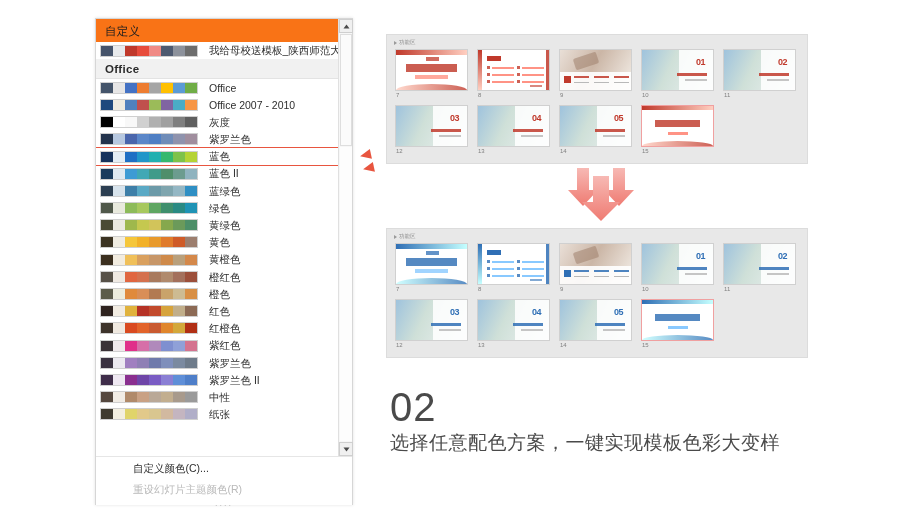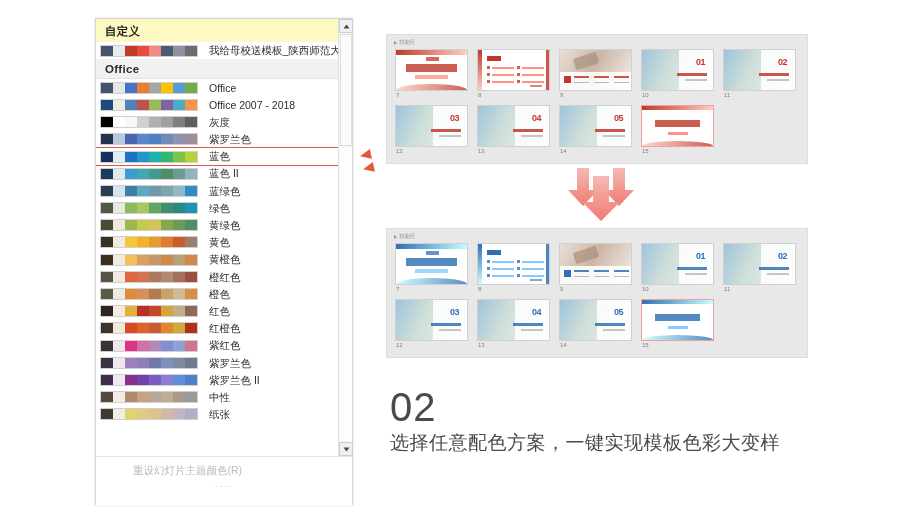--- a/index.html
+++ b/index.html
@@ -37,23 +37,23 @@
   .group-header {
     font-size: 11.5px;
     color: #2b2b2b;
     font-weight: bold;
     padding: 4px 0 3px 9px;
     background: #f1f1f1;
     border-bottom: 1px solid #e3e3e3;
     letter-spacing: 0.3px;
   }
   .group-header.plain {
-    background: #fef9c3;
+    background: #f97316;
     border-bottom: none;
-    font-weight: bold;
+    font-weight: normal;
     color: #1f1f1f;
     padding-top: 5px;
   }
   .theme-row {
     display: flex;
     align-items: center;
     height: 17.2px;
     padding-left: 4px;
     box-sizing: border-box;
     position: relative;
@@ -300,21 +300,21 @@
           <div class="swatch">
             <i style="background: rgb(31, 73, 125);"></i>
             <i style="background: rgb(238, 236, 225);"></i>
             <i style="background: rgb(79, 129, 189);"></i>
             <i style="background: rgb(192, 80, 77);"></i>
             <i style="background: rgb(155, 187, 89);"></i>
             <i style="background: rgb(128, 100, 162);"></i>
             <i style="background: rgb(75, 172, 198);"></i>
             <i style="background: rgb(247, 150, 70);"></i>
           </div>
-          <span class="theme-label">Office 2007 - 2018</span>
+          <span class="theme-label">Office 2007 - 2010</span>
         </div>
         <div class="theme-row">
           <div class="swatch">
             <i style="background: rgb(0, 0, 0);"></i>
             <i style="background: rgb(255, 255, 255);"></i>
             <i style="background: rgb(248, 248, 248);"></i>
             <i style="background: rgb(208, 208, 208);"></i>
             <i style="background: rgb(176, 176, 176);"></i>
             <i style="background: rgb(160, 160, 160);"></i>
             <i style="background: rgb(127, 127, 127);"></i>
@@ -555,20 +555,21 @@
     <div id="sb-thumb"></div>
     <div id="sb-track-lower"></div>
     <div class="sb-btn" id="sb-down">
       <svg width="7" height="5" viewBox="0 0 7 5">
         <polygon points="0.5,0.5 6.5,0.5 3.5,4.5" fill="#4a4a4a"></polygon>
       </svg>
     </div>
   </div>
 
   <div id="panel-footer">
+    <div class="footer-cmd">自定义颜色(C)...</div>
     <div class="footer-cmd disabled">重设幻灯片主题颜色(R)</div>
     <div class="footer-dots">....</div>
   </div>
 </div>
 
 <div class="pointer-arrow" id="pointer-a"></div>
 <div class="pointer-arrow" id="pointer-b"></div>
 
 <div class="sorter" id="sorter-top">
   <div class="sorter-caption">

